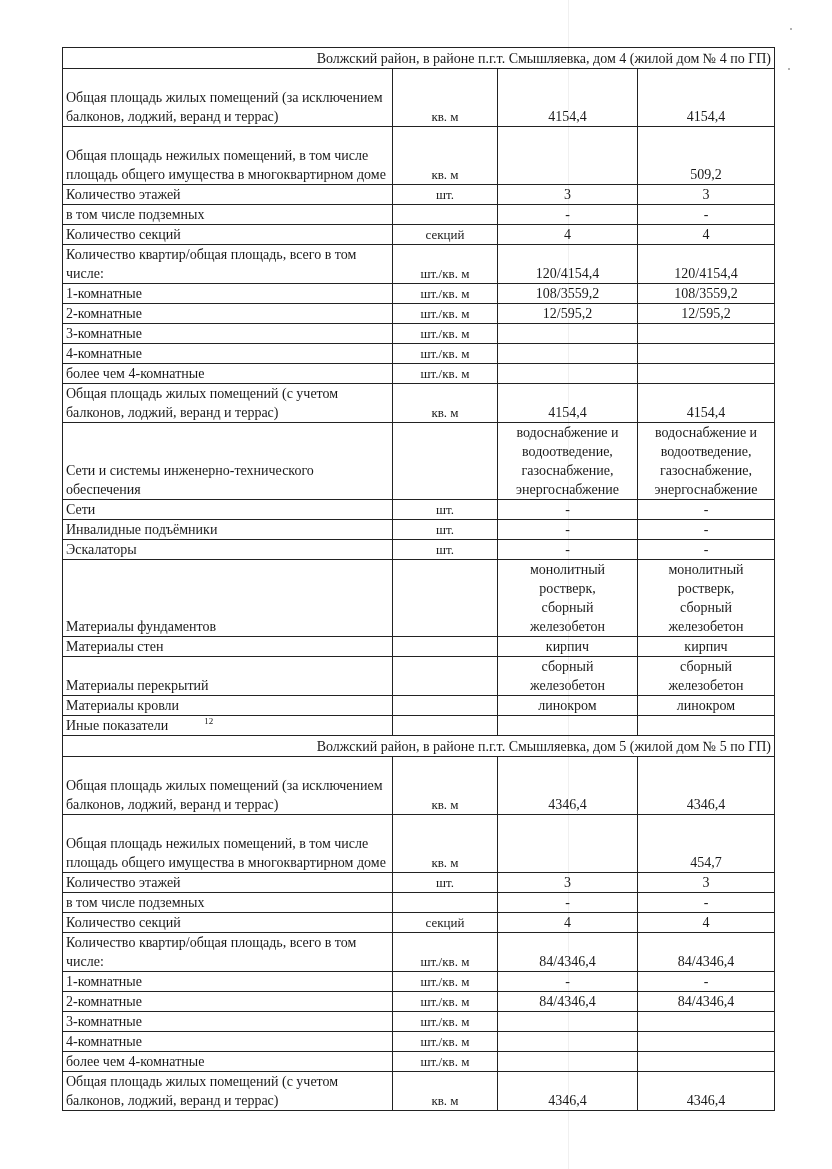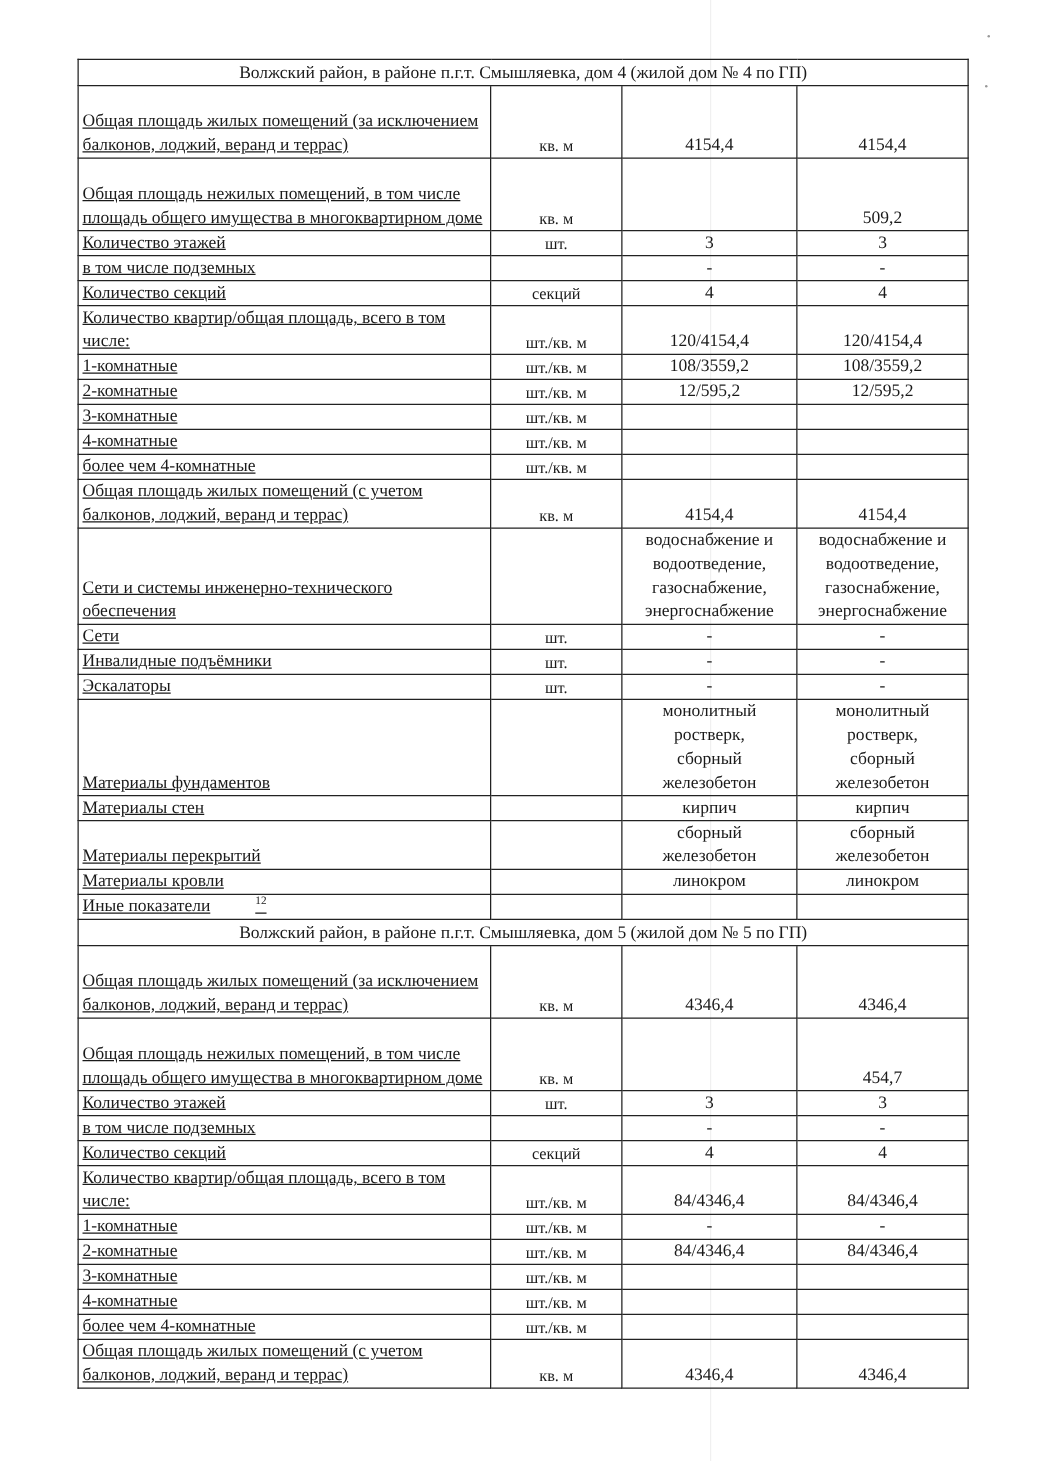--- a/index.html
+++ b/index.html
@@ -5,24 +5,24 @@
   html, body { margin: 0; padding: 0; background: #ffffff; }
   body { width: 832px; height: 1169px; position: relative; overflow: hidden;
          font-family: "Liberation Serif", serif; color: #1a1a1a; }
   .doc-table { position: absolute; left: 62px; top: 47px; width: 712px;
                border-collapse: collapse; table-layout: fixed; font-size: 14px; line-height: 19px; }
   .doc-table td { border: 1px solid #222; padding: 0 3px; vertical-align: bottom; }
   .doc-table col.c1 { width: 330px; }
   .doc-table col.c2 { width: 105px; }
   .doc-table col.c3 { width: 140px; }
   .doc-table col.c4 { width: 137px; }
-  .doc-table td.name { text-align: left; text-decoration: underline; }
+  .doc-table td.name { text-align: left; }
   .doc-table td.unit { text-align: center; font-size: 13px; }
   .doc-table td.val { text-align: center; }
-  .doc-table td.section { text-align: center; vertical-align: middle; height: 20px; margin-left: 17px; }
+  .doc-table td.section { text-align: right; vertical-align: middle; height: 20px; margin-left: 17px; }
   .doc-table tr.h1 td { height: 19px; }
   .doc-table tr.h2 td { height: 38px; }
   .doc-table tr.h3 td { height: 57px; }
   .doc-table tr.h4 td { height: 75px; }
   sup { font-size: 9px; line-height: 0; vertical-align: 6px; margin-left: 36px; }
   .val-multi { display: block; white-space: pre-line; }
   .speck { position: absolute; width: 2px; height: 2px; background: #999; border-radius: 1px; }
   .scan-line { position: absolute; left: 568px; top: 0; width: 1px; height: 1169px; background: rgba(0,0,0,0.06); }
 </style>
 </head>

